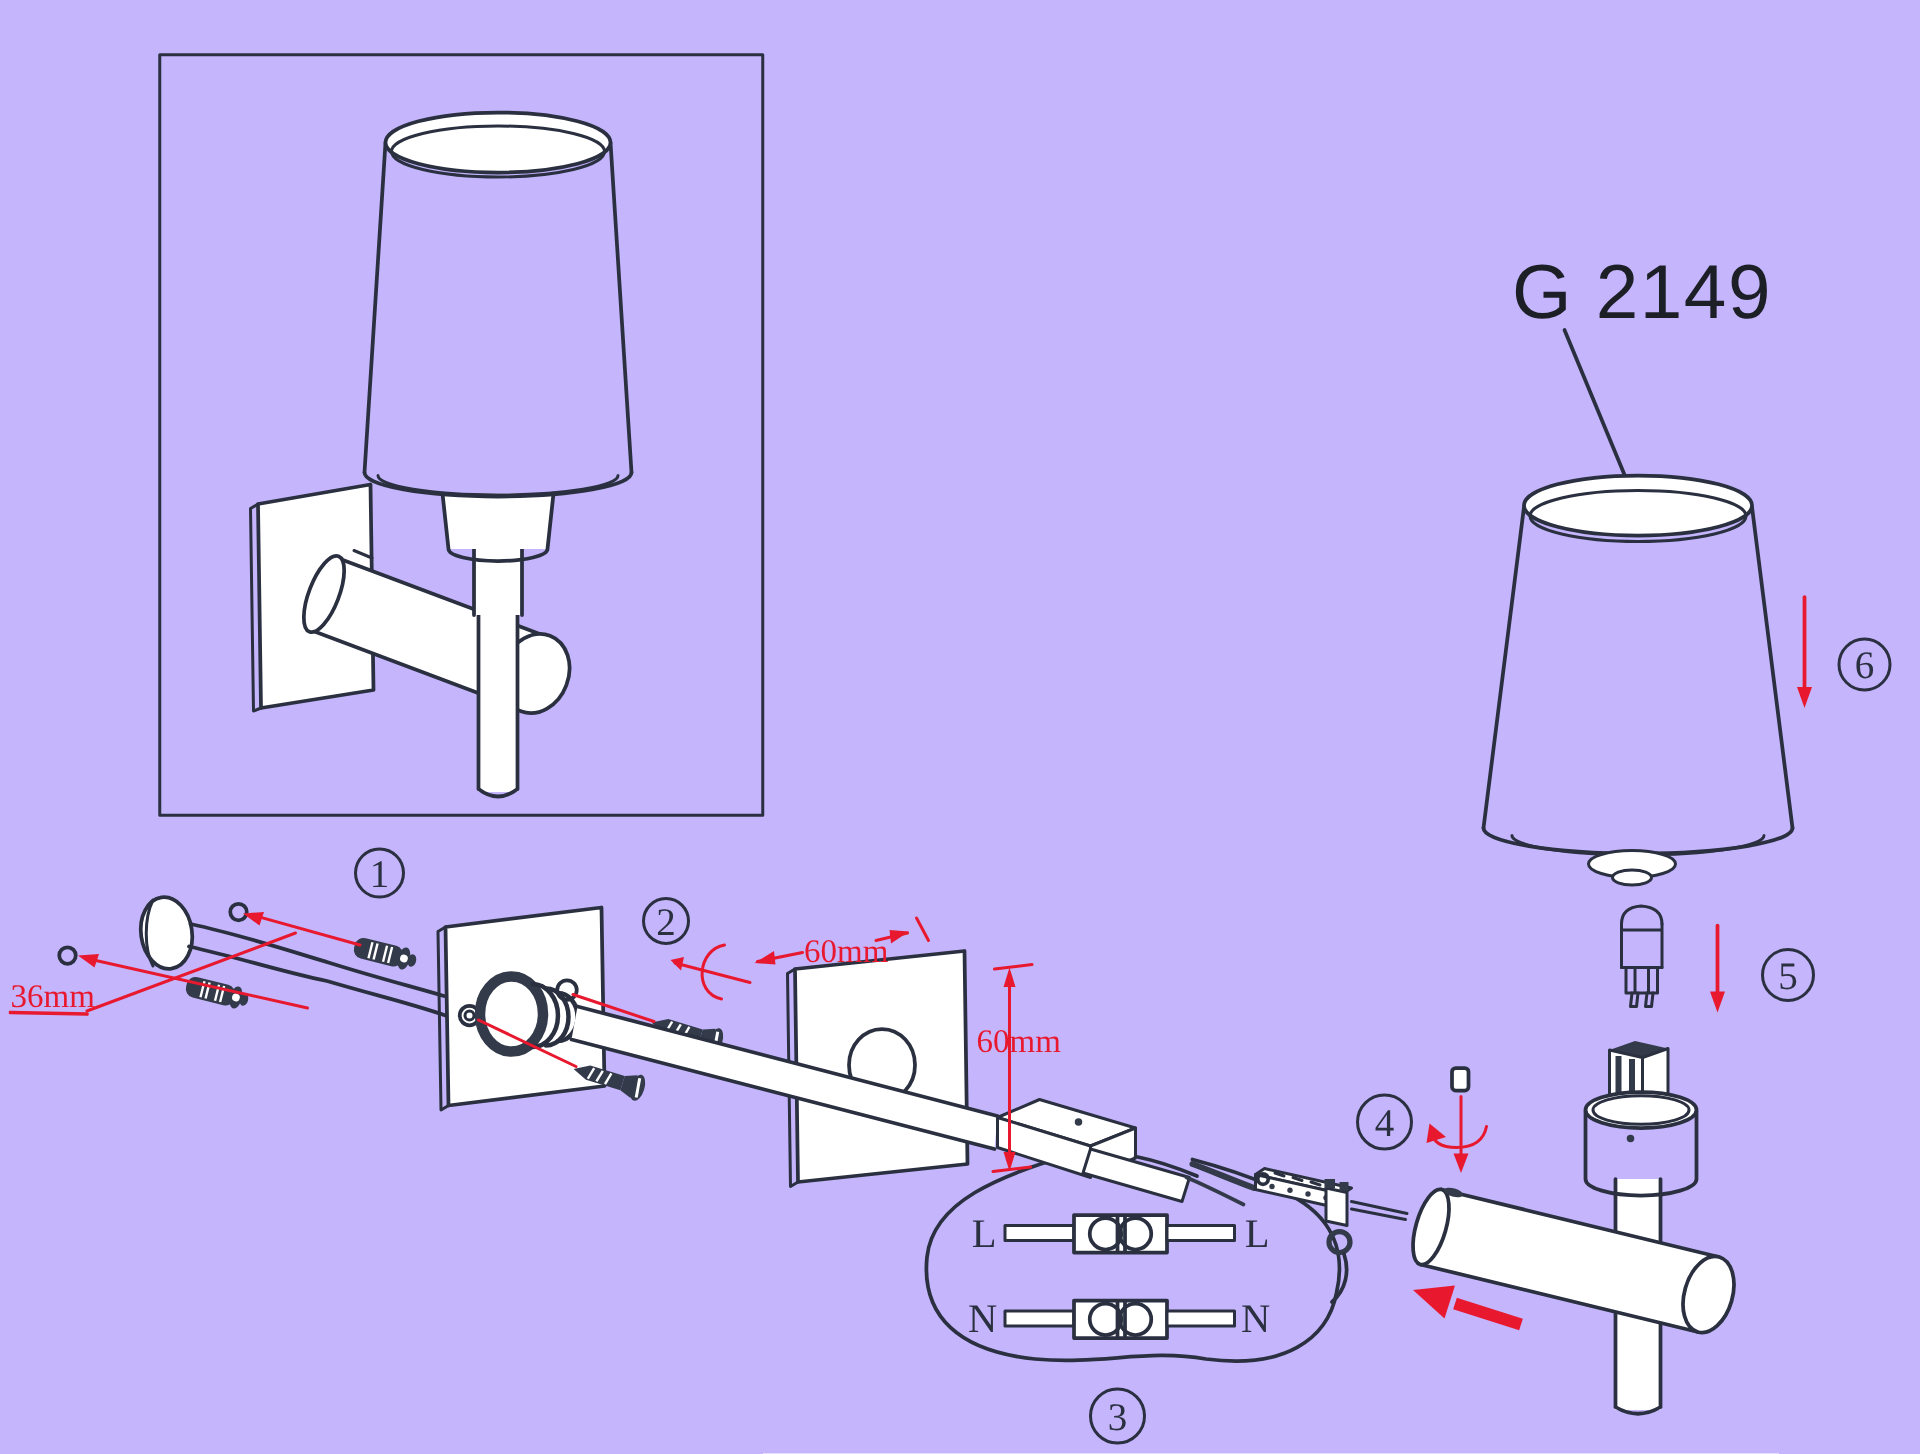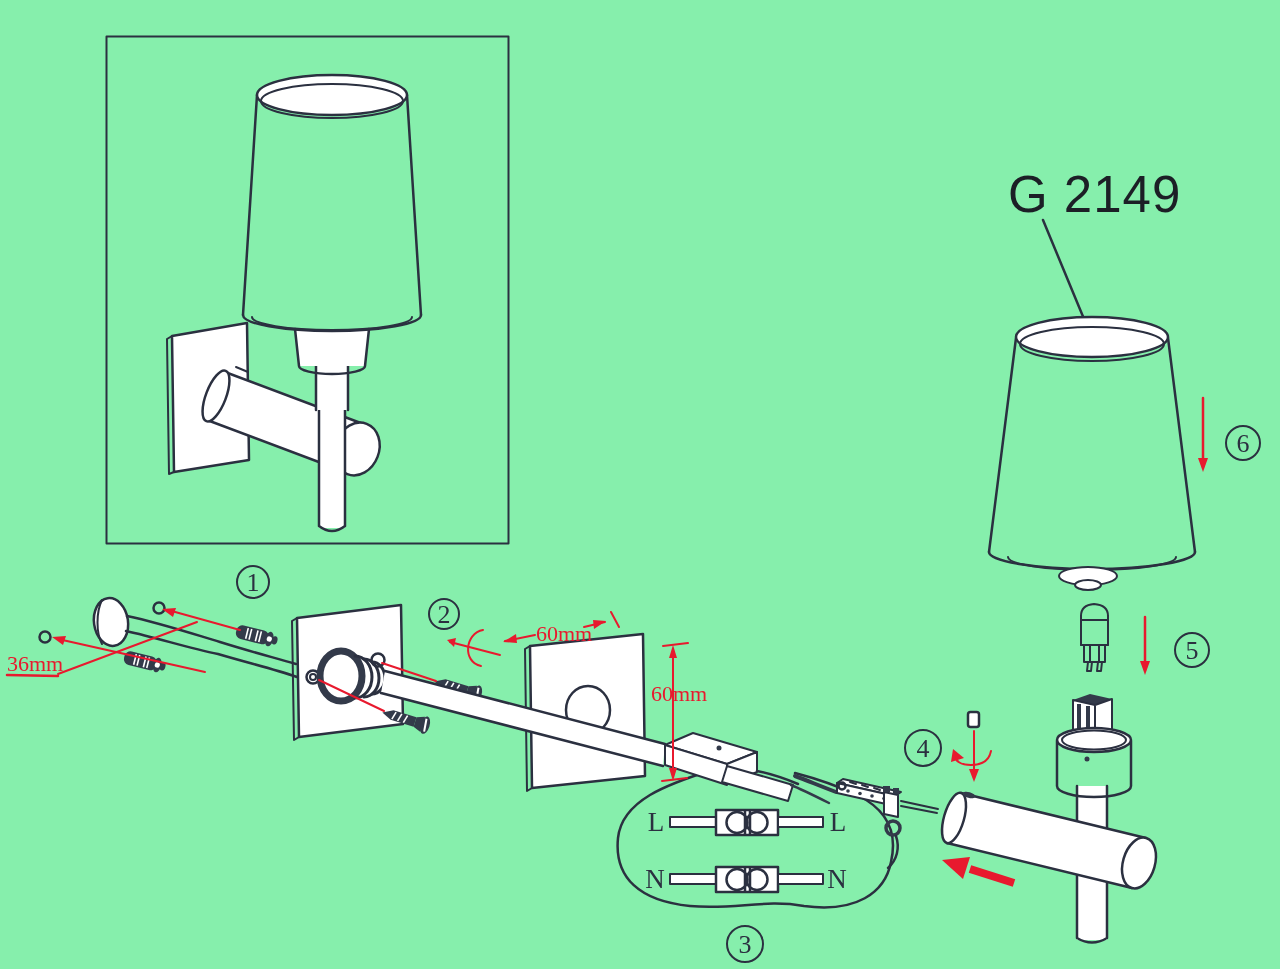--- a/index.html
+++ b/index.html
@@ -1,16 +1,16 @@
 <!DOCTYPE html>
 <html><head>
 <meta charset="utf-8">
 <style>
   html,body{margin:0;padding:0;background:#fff;}
-  #stage{position:relative;width:1280px;height:969px;background:#86efac;overflow:hidden;
+  #stage{position:relative;width:1280px;height:969px;background:#c4b5fd;overflow:hidden;
          font-family:"Liberation Sans",sans-serif;}
   svg{position:absolute;left:0;top:0;}
   .s  {stroke:#2b3040;stroke-width:2;fill:none;stroke-linecap:round;stroke-linejoin:round;}
   .s25{stroke:#2b3040;stroke-width:2.5;fill:none;stroke-linecap:round;stroke-linejoin:round;}
   .s3 {stroke:#2b3040;stroke-width:3;fill:none;stroke-linecap:round;stroke-linejoin:round;}
   .wf {fill:#ffffff;}
   .df {fill:#333a4a;stroke:none;}
   .rs {stroke:#e8192e;fill:none;stroke-width:2;stroke-linecap:round;}
   .rs25{stroke:#e8192e;fill:none;stroke-width:2.5;stroke-linecap:round;}
   .rf {fill:#e8192e;stroke:none;}

